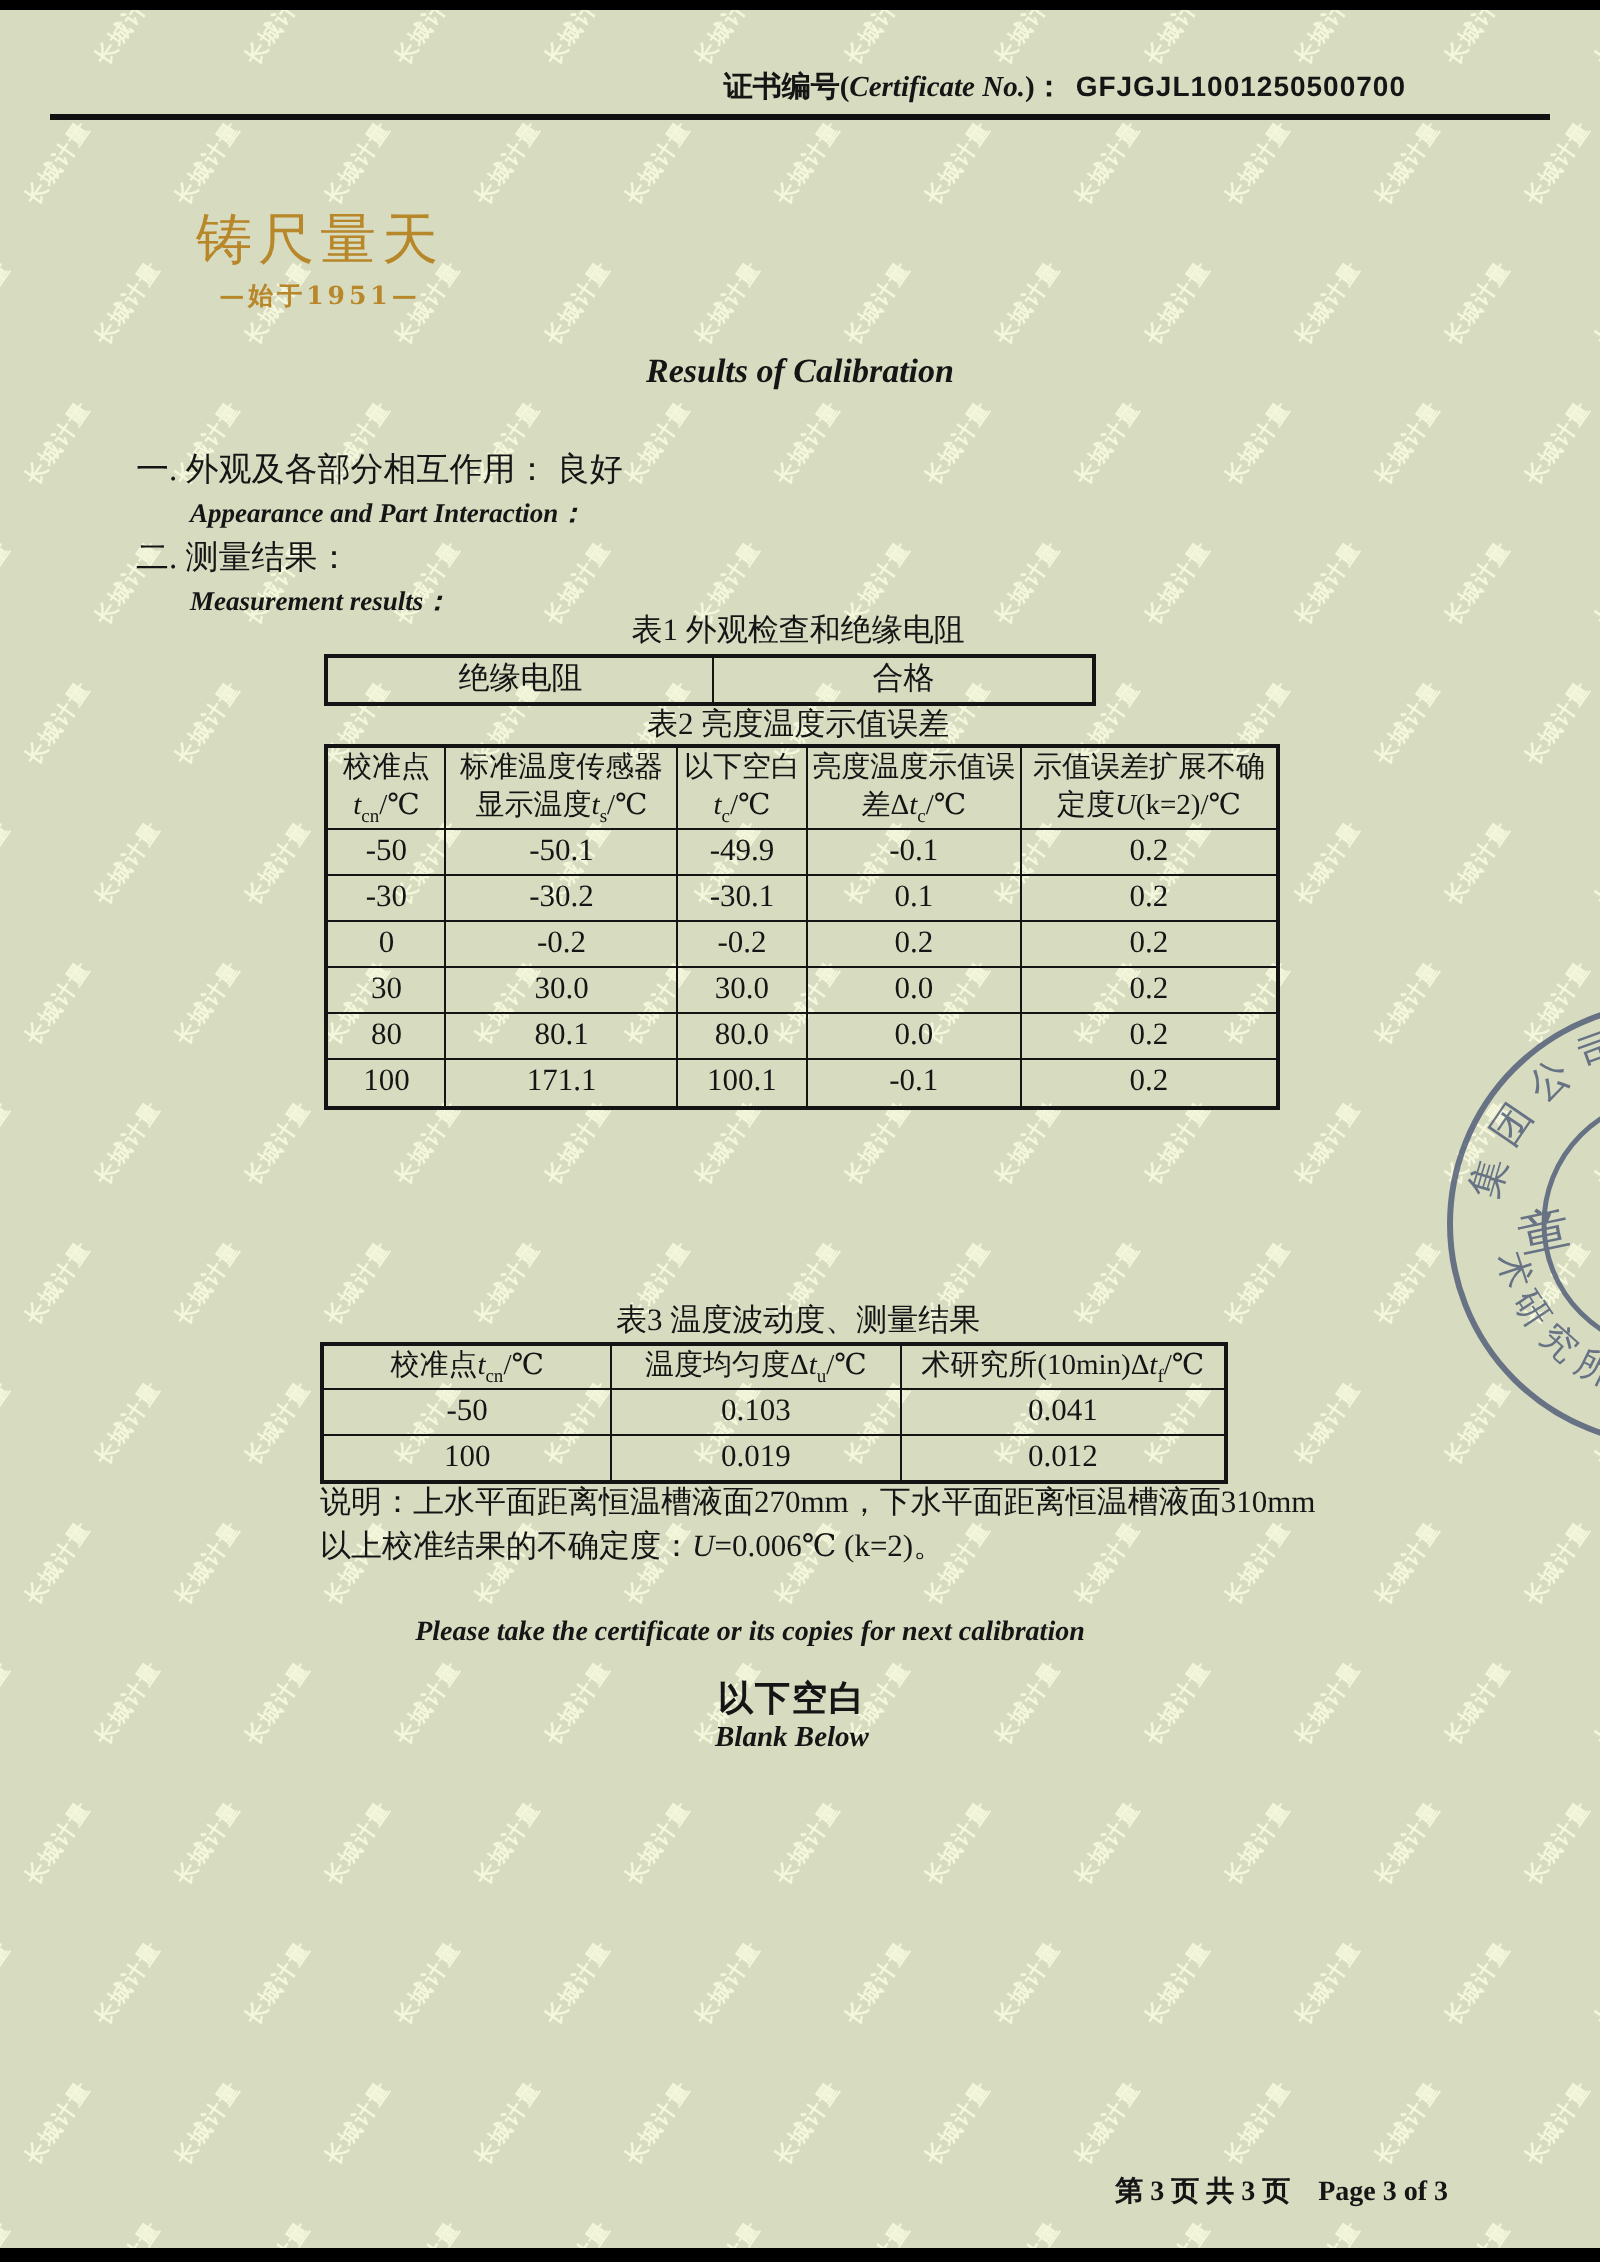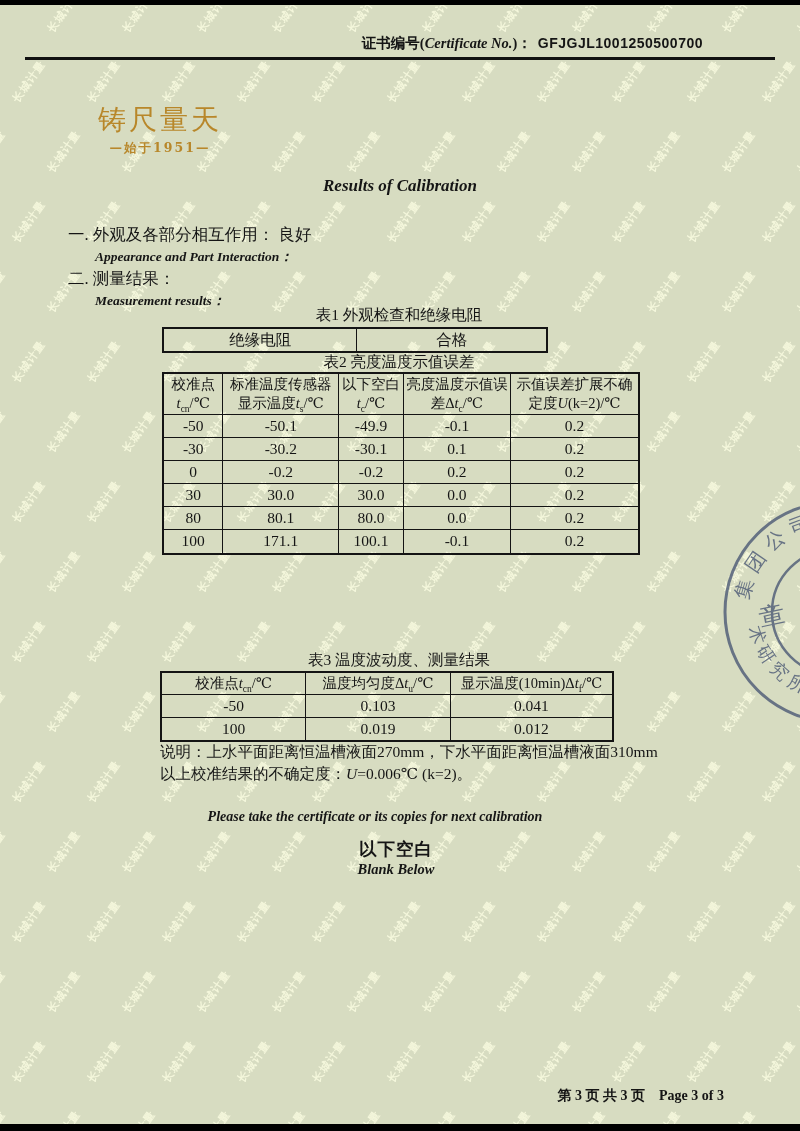--- a/index.html
+++ b/index.html
@@ -381,21 +381,21 @@
     <table>
       <colgroup>
           <col style="width:32%">
           <col style="width:32%">
           <col style="width:36%">
         </colgroup>
       <thead>
         <tr>
           <th><span>校准点</span><i class="sym">t</i><sub>cn</sub><span>/℃</span></th>
           <th><span>温度均匀度Δ</span><i class="sym">t</i><sub>u</sub><span>/℃</span></th>
-          <th><span>显示温度(10min)Δ</span><i class="sym">t</i><sub>f</sub><span>/℃</span></th>
+          <th><span>术研究所(10min)Δ</span><i class="sym">t</i><sub>f</sub><span>/℃</span></th>
         </tr>
       </thead>
       <tbody>
           <tr>
             <td>-50</td>
             <td>0.103</td>
             <td>0.041</td>
           </tr>
           <tr>
             <td>100</td>

